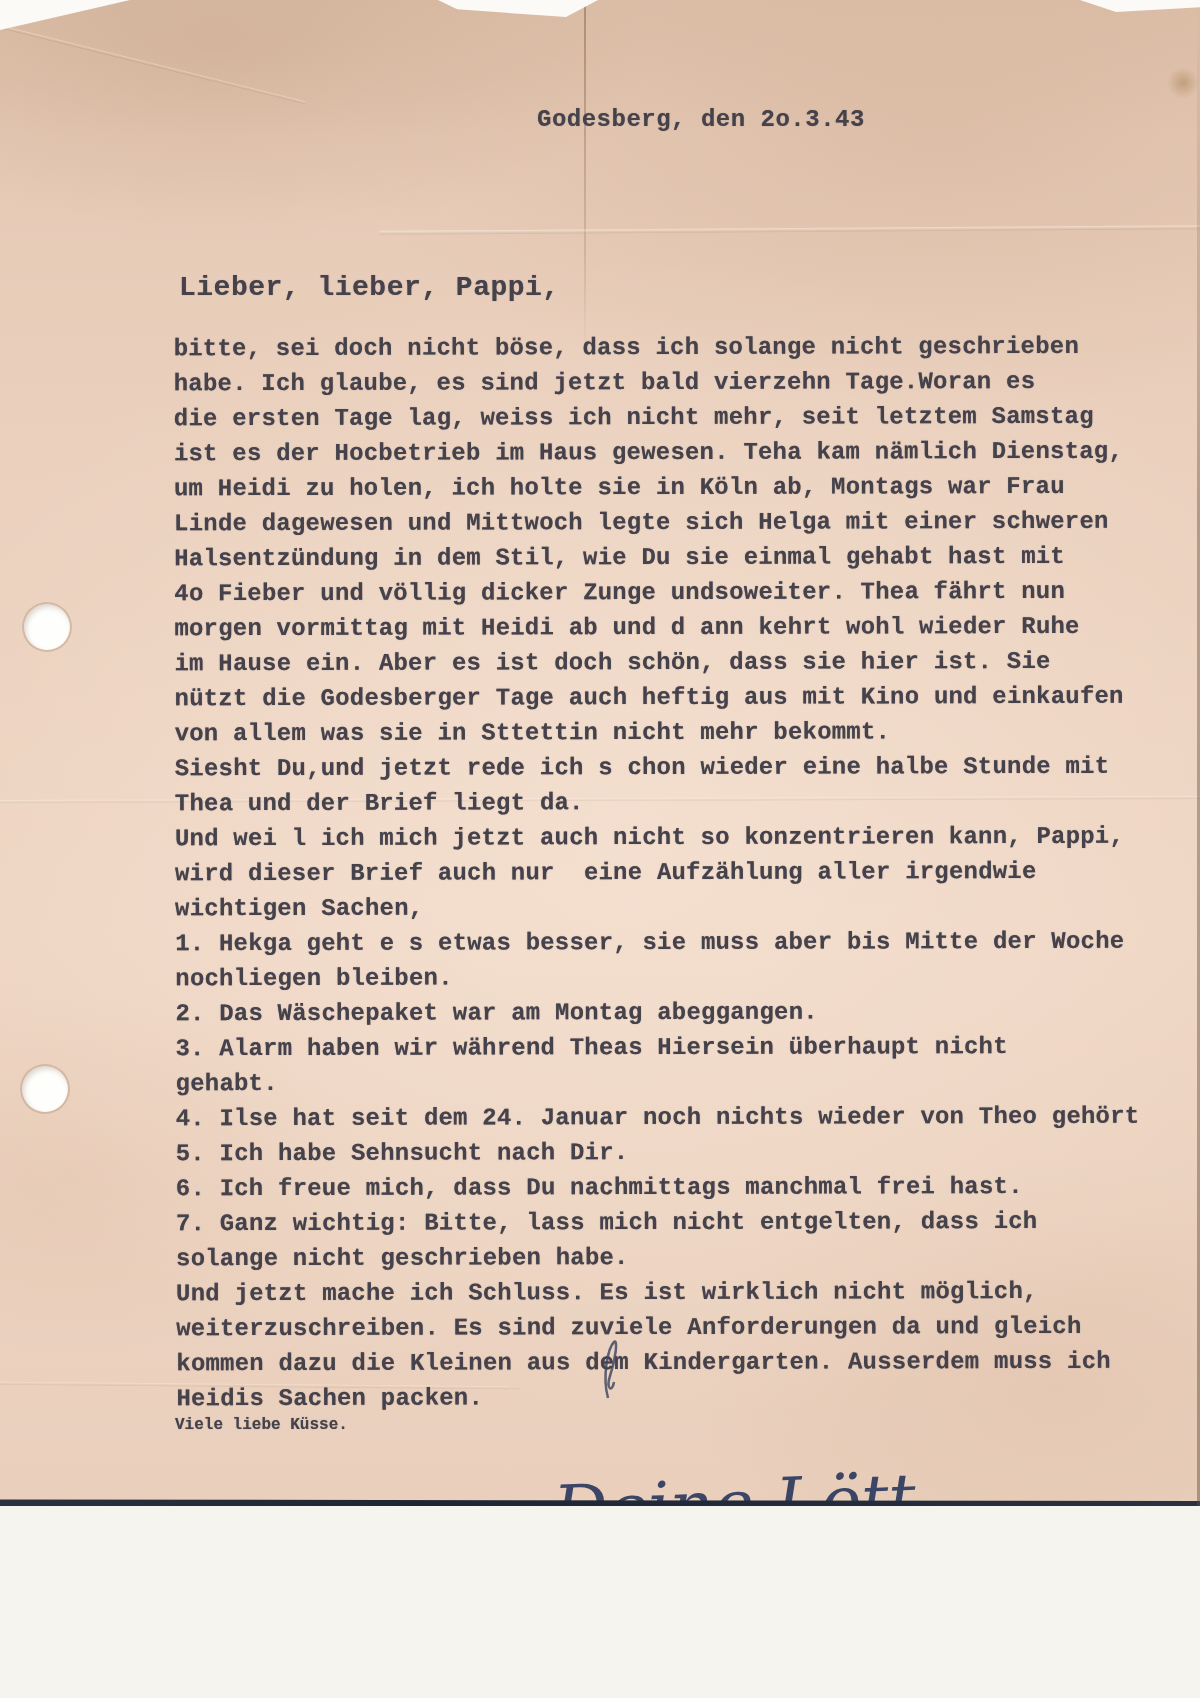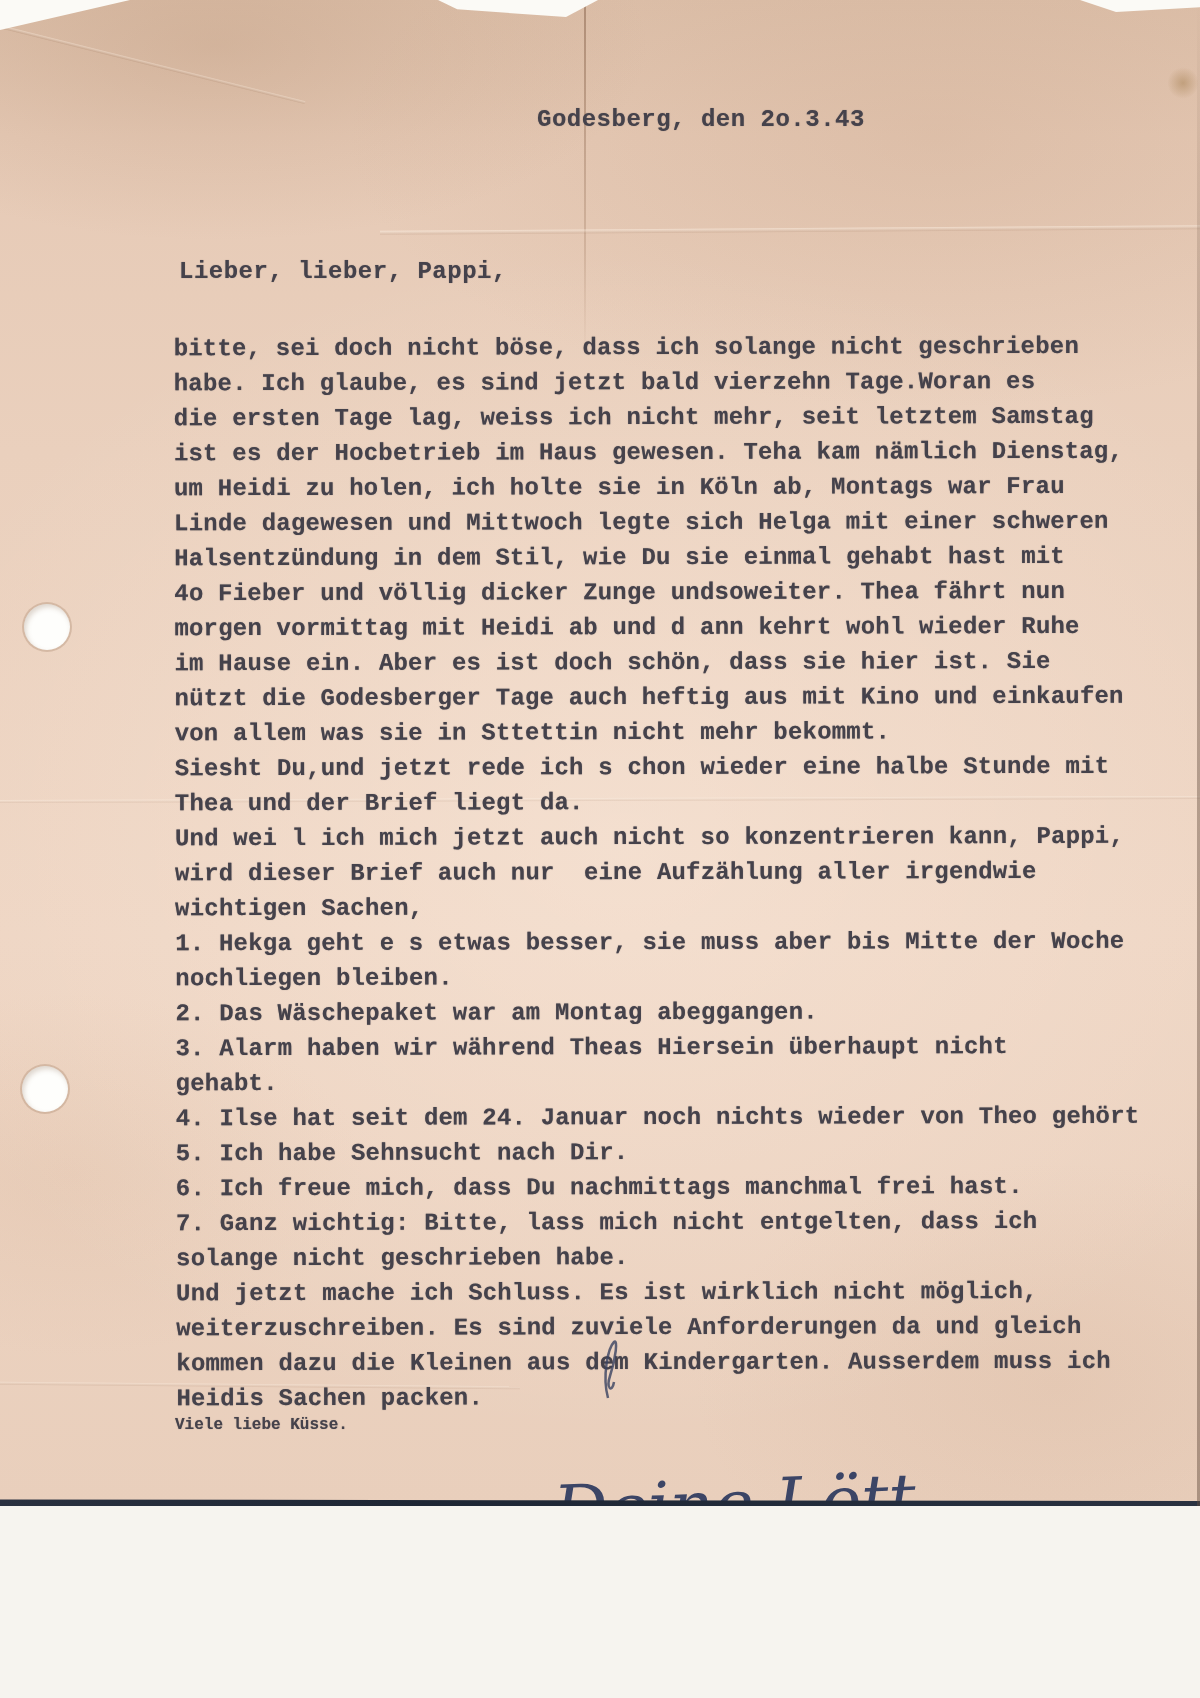--- a/index.html
+++ b/index.html
@@ -11,21 +11,21 @@
       radial-gradient(ellipse 620px 280px at 18% 3%, rgba(176,138,108,0.28), transparent 70%),
       radial-gradient(ellipse 820px 380px at 78% 9%, rgba(188,148,118,0.22), transparent 72%),
       radial-gradient(ellipse 980px 760px at 52% 56%, rgba(255,241,229,0.38), transparent 78%),
       radial-gradient(ellipse 520px 320px at 88% 92%, rgba(198,158,128,0.16), transparent 70%),
       radial-gradient(ellipse 420px 260px at 6% 78%, rgba(210,172,142,0.18), transparent 70%),
       linear-gradient(180deg,#ddc0aa 0%,#e6cab6 9%,#ead0bd 30%,#eed5c3 62%,#e9cfbc 100%);
   }
   .typed{position:absolute;color:#45424b;font-weight:bold;
     text-shadow:0 0 1px rgba(64,60,70,0.55);white-space:pre;}
   .date-line{left:537px;top:106px;font-size:24px;letter-spacing:0.5px;}
-  .salutation{left:179px;top:258px;font-size:24px;letter-spacing:0.5px;}
+  .salutation{left:179px;top:272px;font-size:28px;letter-spacing:0.5px;}
   .body-lines{left:175px;top:330px;font-size:24px;line-height:35px;letter-spacing:0.2px;
     transform:rotate(-0.15deg);}
   .body-lines .line{white-space:pre;}
   .closing{white-space:pre;}
   
   .hole{position:absolute;background:#fefefc;border-radius:50%;
     box-shadow:0 0 0 2px rgba(168,136,110,0.35), inset 2px 3px 5px rgba(130,98,76,0.25);}
   .hole-1{left:24px;top:604px;width:46px;height:46px;}
   .hole-2{left:22px;top:1066px;width:46px;height:46px;}
   

